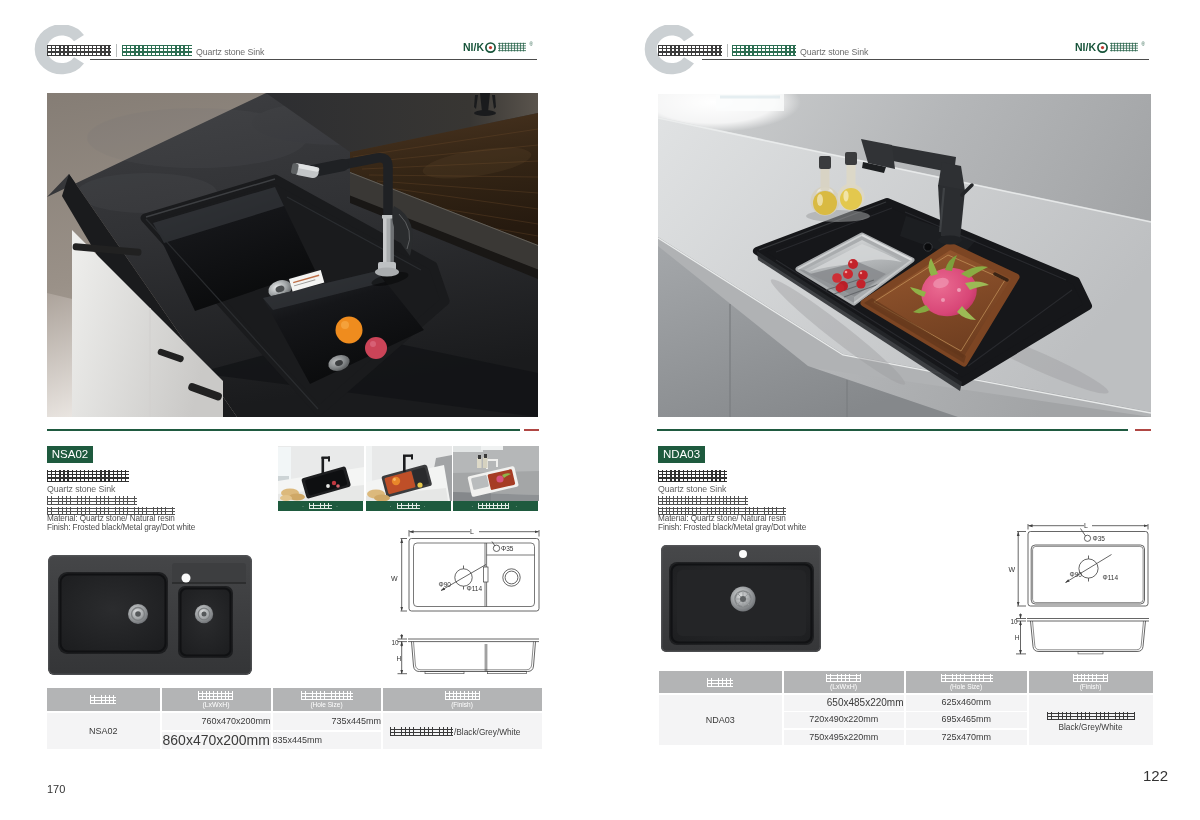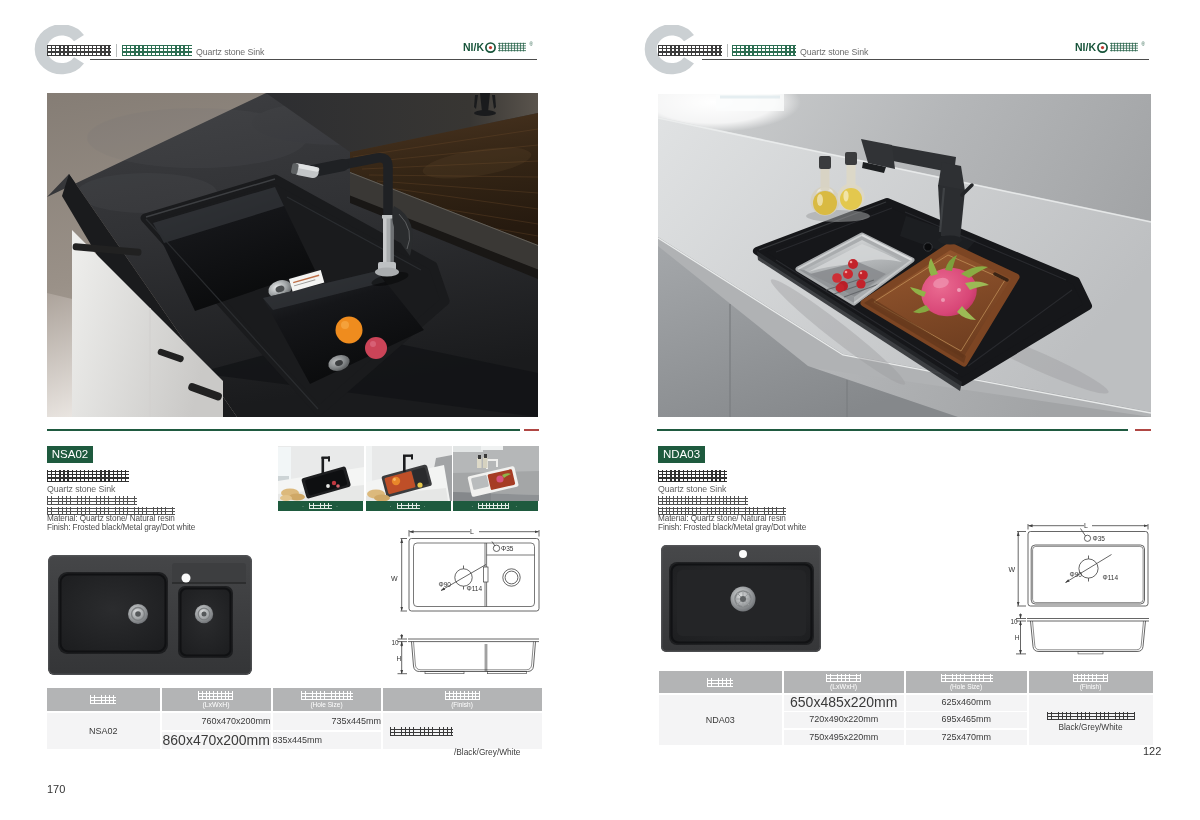--- a/index.html
+++ b/index.html
@@ -471,21 +471,21 @@
        font-size:14px;text-align:center;line-height:17px;">860x470x200mm</div>
 
   <div class="abs" style="left:226px;top:25px;width:108.5px;height:17px;background:#f4f4f5;color:#3a3a3a;
        font-size:9px;text-align:right;line-height:17px;">735x445mm</div>
 
   <div class="abs" style="left:226px;top:44px;width:108.5px;height:17px;background:#f4f4f5;color:#3a3a3a;
        font-size:9px;text-align:left;line-height:17px;">835x445mm</div>
 
   <div class="abs" style="left:336.5px;top:25px;width:158.5px;height:36px;background:#f4f4f5;">
     <div class="hzl" style="left:7px;top:14px;width:63px;height:8.5px;--c:#3a3a3a;"></div>
-    <div class="t" style="left:71px;top:13.5px;font-size:8.3px;color:#3a3a3a;margin-top:20px;">/Black/Grey/White</div>
+    <div class="t" style="left:71px;top:13.5px;font-size:8.3px;color:#3a3a3a;">/Black/Grey/White</div>
   </div>
 </div>
 
 <div class="t" style="left:47px;top:783px;font-size:11px;color:#333;">170</div>
 
 <div class="abs" style="left:641px;top:25px;width:56px;height:50px;">
 <svg width="56" height="50" viewBox="0 0 56 50">
 <path d="M 46.2 13.6 A 20 20 0 1 0 46.2 36.4" fill="none" stroke="#cbd0d3" stroke-width="11.5" transform="translate(-0.5,0) scale(1.05,0.97)"></path>
 </svg>
 </div>
@@ -816,21 +816,21 @@
 
   <div class="abs" style="left:370.5px;top:0;width:123.5px;height:22px;background:#b3b4b5;">
     <div class="hzl" style="left:44px;top:2.5px;width:35px;height:8.5px;--c:#fff;"></div>
     <div class="t" style="left:0;top:12px;width:123px;text-align:center;font-size:6.5px;color:#fff;">(Finish)</div>
   </div>
 
   <div class="abs" style="left:0;top:24px;width:123.5px;height:50px;background:#f4f4f5;color:#3a3a3a;
        font-size:9px;text-align:center;line-height:50px;">NDA03</div>
 
   <div class="abs" style="left:125.5px;top:24px;width:119.5px;height:15.5px;background:#f4f4f5;color:#3a3a3a;
-       font-size:14px;text-align:center;line-height:15.5px;">650x485x220mm</div>
+       font-size:10px;text-align:right;line-height:15.5px;">650x485x220mm</div>
 
   <div class="abs" style="left:125.5px;top:41px;width:119.5px;height:15.5px;background:#f4f4f5;color:#3a3a3a;
        font-size:9px;text-align:center;line-height:15.5px;">720x490x220mm</div>
 
   <div class="abs" style="left:125.5px;top:58.5px;width:119.5px;height:15.5px;background:#f4f4f5;color:#3a3a3a;
        font-size:9px;text-align:center;line-height:15.5px;">750x495x220mm</div>
 
   <div class="abs" style="left:247px;top:24px;width:121.5px;height:15.5px;background:#f4f4f5;color:#3a3a3a;
        font-size:9px;text-align:center;line-height:15.5px;">625x460mm</div>
 
@@ -839,13 +839,13 @@
 
   <div class="abs" style="left:247px;top:58.5px;width:121.5px;height:15.5px;background:#f4f4f5;color:#3a3a3a;
        font-size:9px;text-align:center;line-height:15.5px;">725x470mm</div>
 
   <div class="abs" style="left:370.5px;top:24px;width:123.5px;height:50px;background:#f4f4f5;">
     <div class="hzl" style="left:18px;top:16.5px;width:88px;height:8.5px;--c:#3a3a3a;"></div>
     <div class="t" style="left:0;top:27px;width:123px;text-align:center;font-size:8.3px;color:#3a3a3a;">Black/Grey/White</div>
   </div>
 </div>
 
-<div class="t" style="left:1143px;top:745px;font-size:11px;color:#333;">122</div>
+<div class="t" style="left:1143px;top:767px;font-size:15px;color:#333;">122</div>
 
 </body></html>

